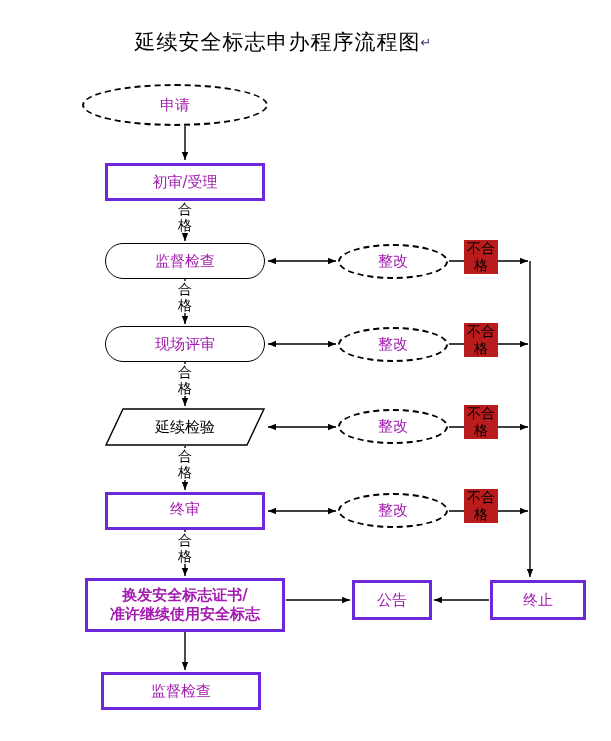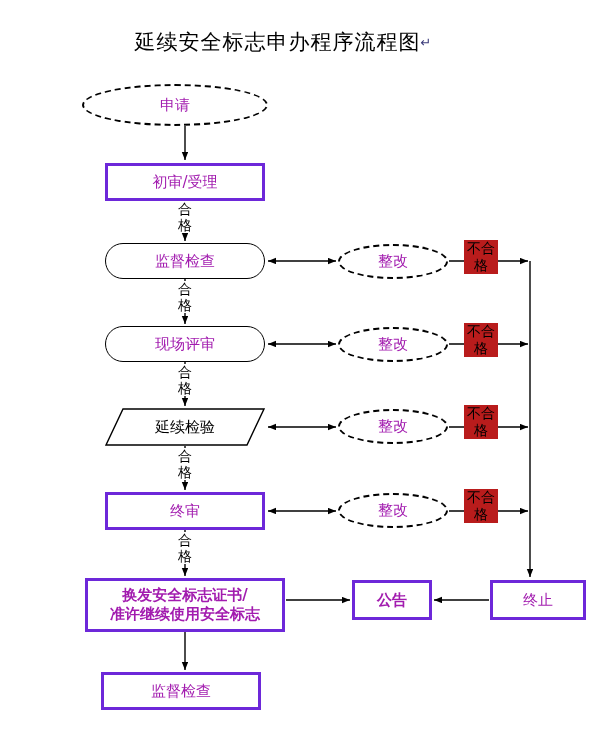--- a/index.html
+++ b/index.html
@@ -144,26 +144,26 @@
 
 <div class="node rounded" style="left:105px;top:326px;width:160px;height:36px;">现场评审</div>
 
 <div class="para-wrap" style="left:105px;top:408px;width:160px;height:38px;">
   <svg width="160" height="38" viewBox="0 0 160 38" xmlns="http://www.w3.org/2000/svg">
     <polygon points="18,1 159,1 142,37 1,37" fill="none" stroke="#000" stroke-width="1.4"></polygon>
   </svg>
   <div class="para-label">延续检验</div>
 </div>
 
-<div class="node rect" style="left:105px;top:492px;width:160px;height:38px;">终审</div>
+<div class="node rect" style="left:105px;top:492px;width:160px;height:38px;font-family:Liberation Mono, monospace;">终审</div>
 
 <div class="node rect" style="left:85px;top:578px;width:200px;height:54px;font-weight:bold;">换发安全标志证书/
 准许继续使用安全标志</div>
 
-<div class="node rect" style="left:352px;top:580px;width:80px;height:40px;font-weight:bold;">公告</div>
+<div class="node rect" style="left:352px;top:580px;width:80px;height:40px;">公告</div>
 
 <div class="node rect" style="left:490px;top:580px;width:96px;height:40px;">终止</div>
 
 <div class="node rect" style="left:101px;top:672px;width:160px;height:38px;">监督检查</div>
 
 <div class="node ellipse-dashed" style="left:338px;top:244px;width:110px;height:35px;">整改</div>
 
 <div class="node ellipse-dashed" style="left:338px;top:327px;width:110px;height:35px;">整改</div>
 
 <div class="node ellipse-dashed" style="left:338px;top:409px;width:110px;height:35px;">整改</div>

